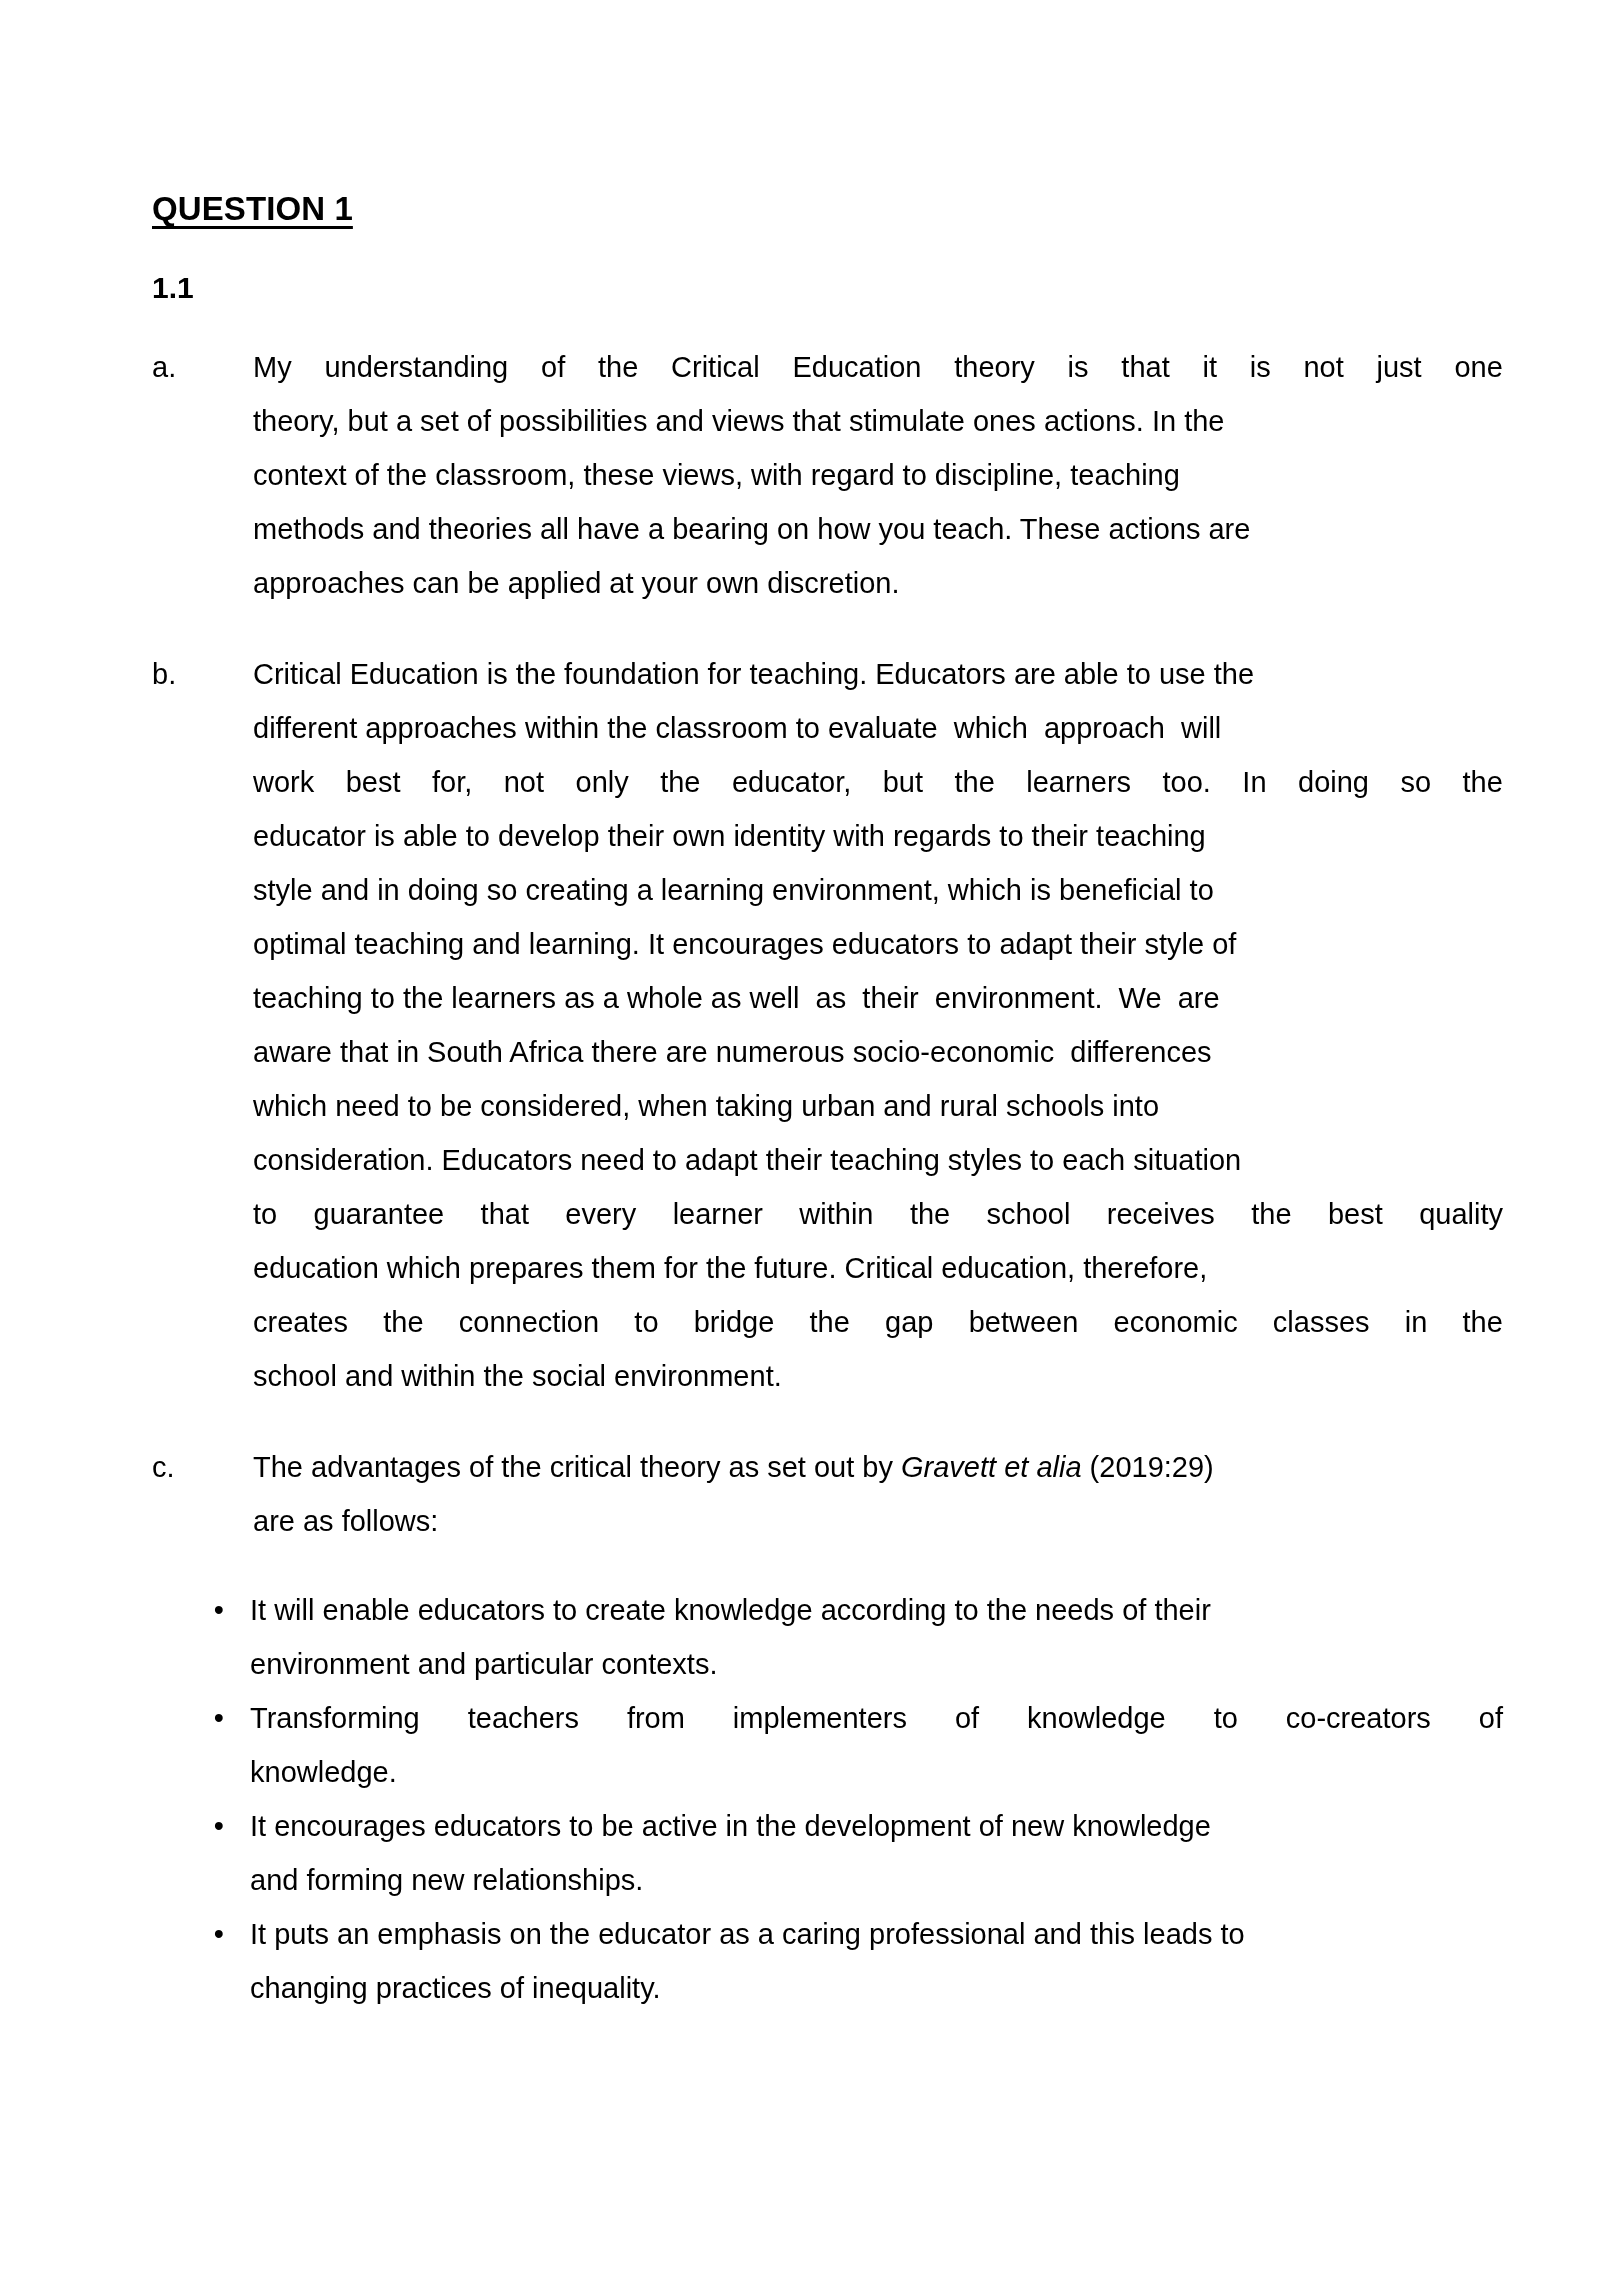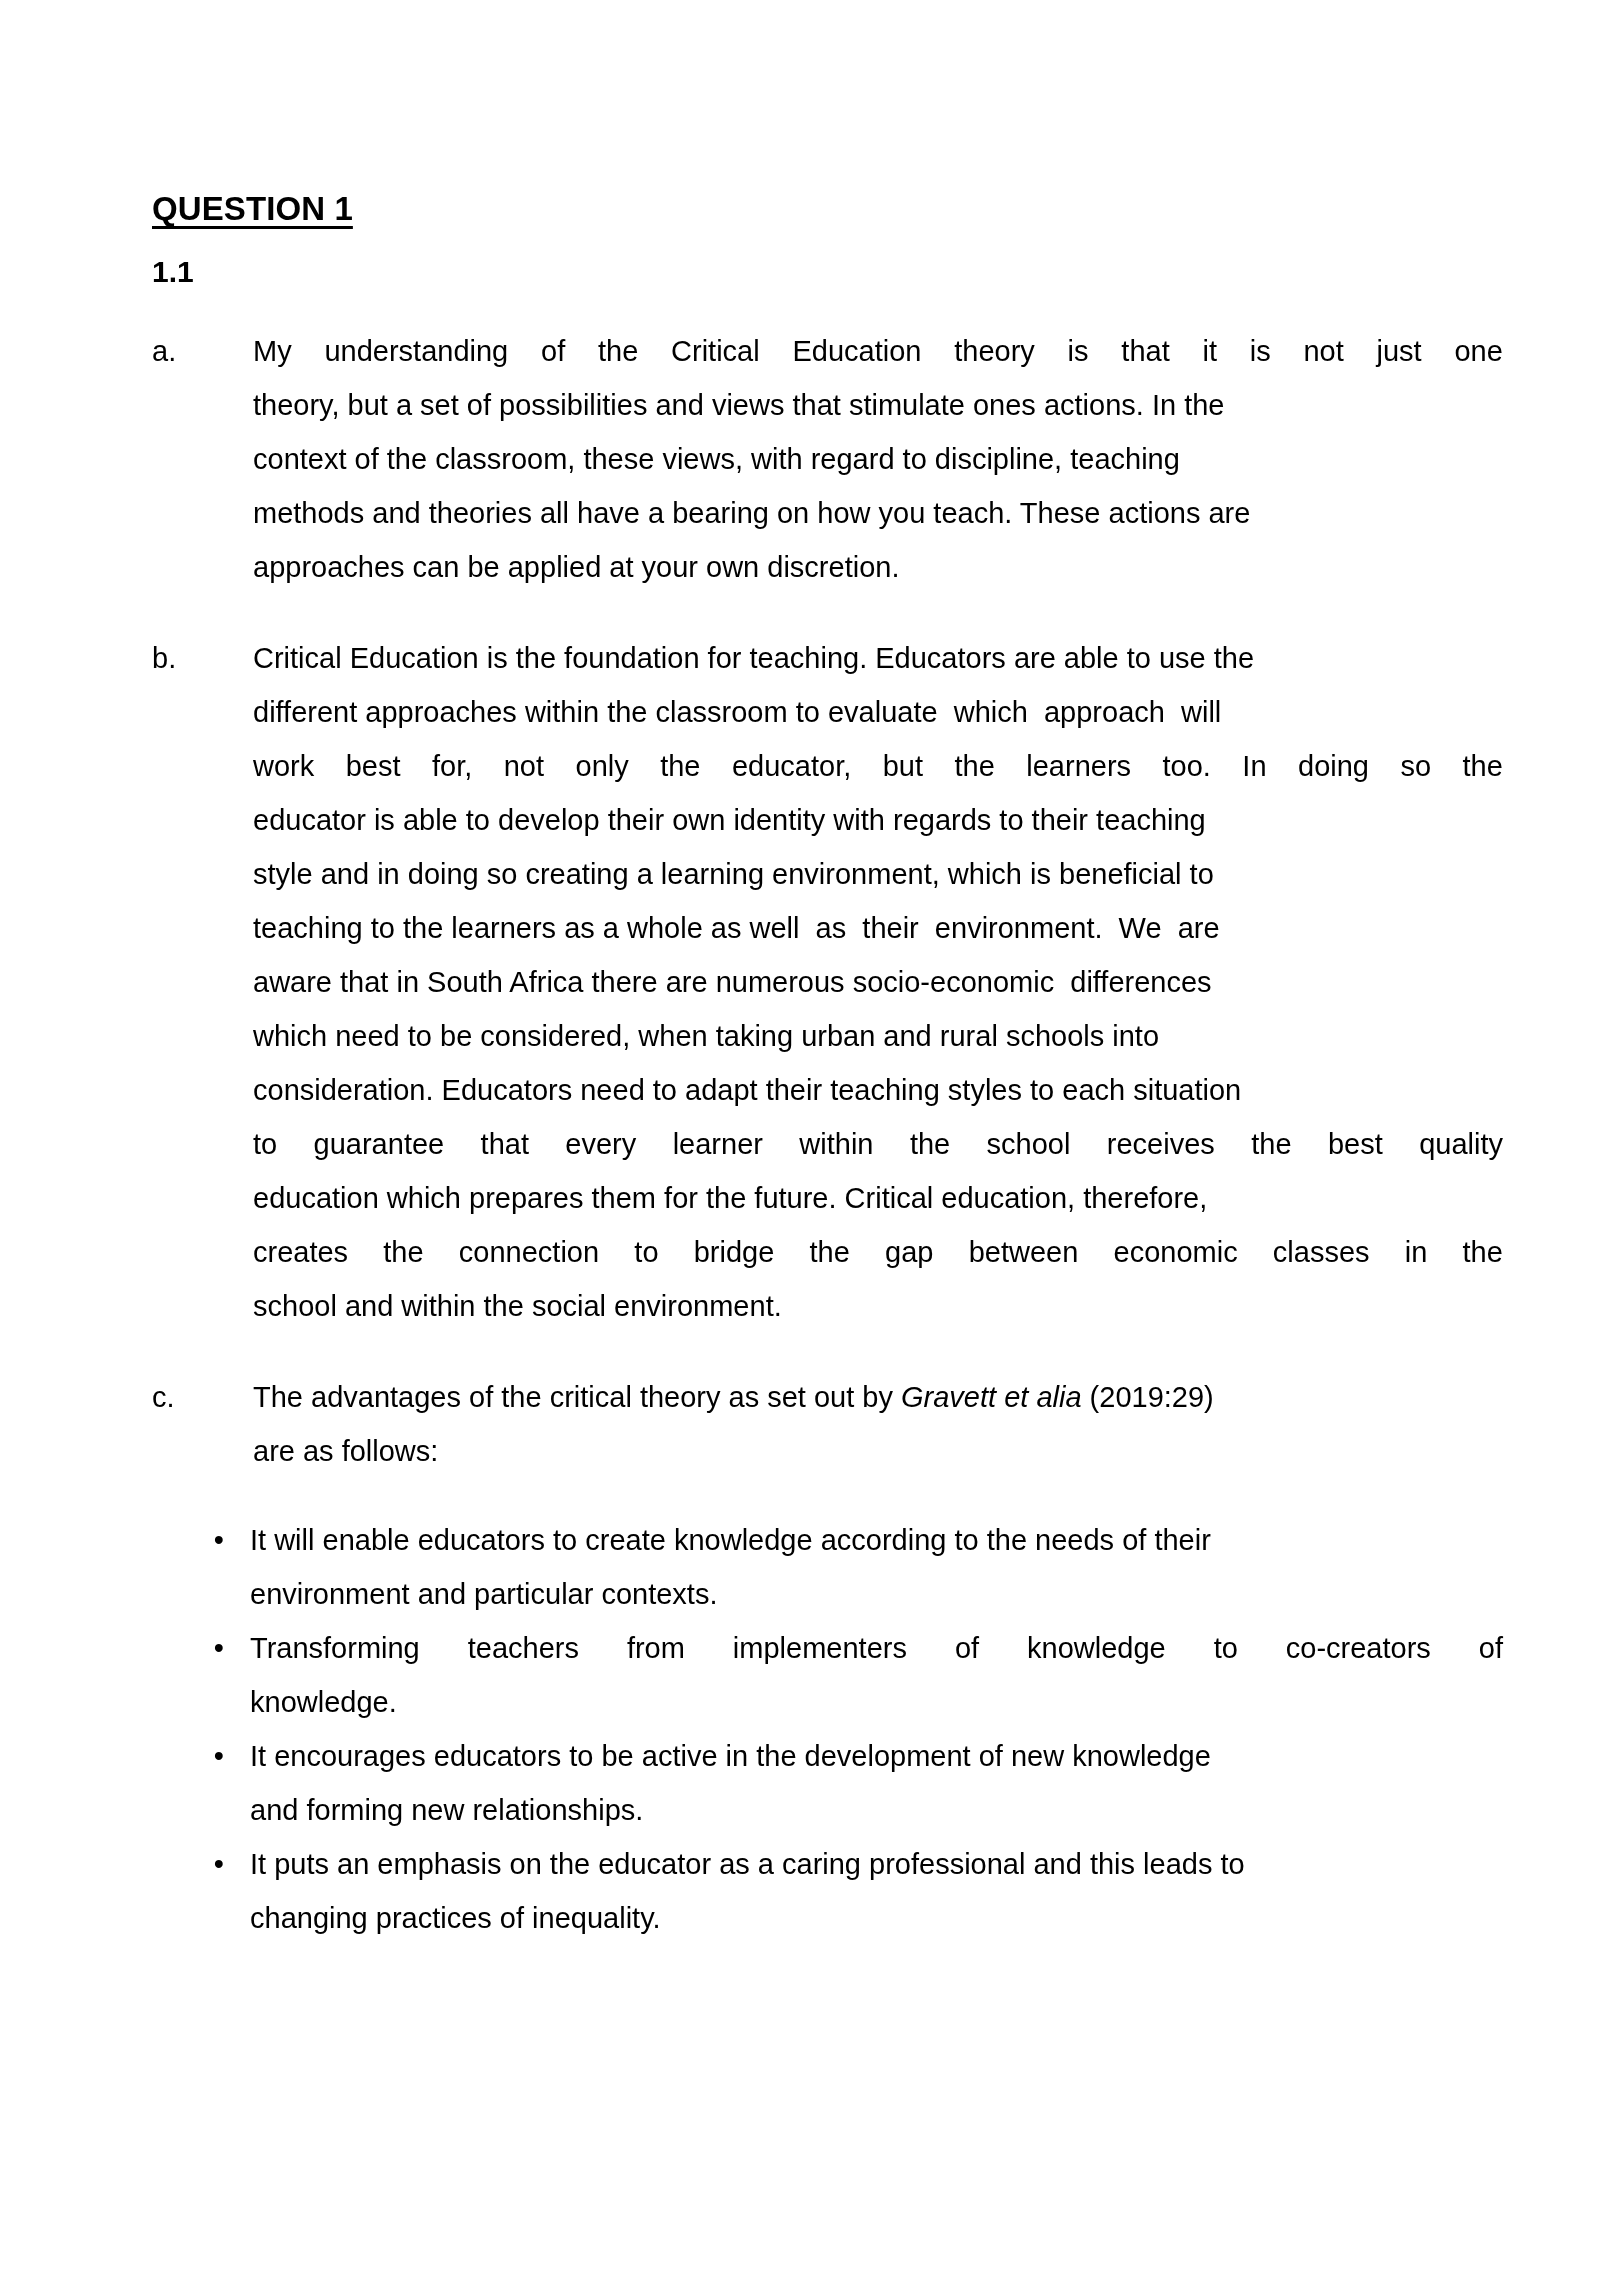--- a/index.html
+++ b/index.html
@@ -37,21 +37,21 @@
     text-decoration-thickness: 2.9px;
     letter-spacing: 0.1px;
     line-height: 1.0;
     margin: 0 0 0 0;
   }
 
   .heading-sub {
     font-size: 30px;
     font-weight: 700;
     line-height: 1.0;
-    margin: 32px 0 0 0;
+    margin: 48px 0 0 0;
   }
 
   
   .item {
     position: relative;
     padding-left: 101px;
     margin-top: 37px;
   }
 
   .item-marker {
@@ -175,20 +175,21 @@
               <span>the</span>
               <span>learners</span>
               <span>too.</span>
               <span>In</span>
               <span>doing</span>
               <span>so</span>
               <span>the</span>
             </span>
             <span class="ln">educator is able to develop their own identity with regards to their teaching</span>
             <span class="ln">style and in doing so creating a learning environment, which is beneficial to</span>
+            <span class="ln">optimal teaching and learning. It encourages educators to adapt their style of</span>
             <span class="ln">teaching to the learners as a whole as well  as  their  environment.  We  are</span>
             <span class="ln">aware that in South Africa there are numerous socio-economic  differences</span>
             <span class="ln">which need to be considered, when taking urban and rural schools into</span>
             <span class="ln">consideration. Educators need to adapt their teaching styles to each situation</span>
             <span class="ln just">
               <span>to</span>
               <span>guarantee</span>
               <span>that</span>
               <span>every</span>
               <span>learner</span>

